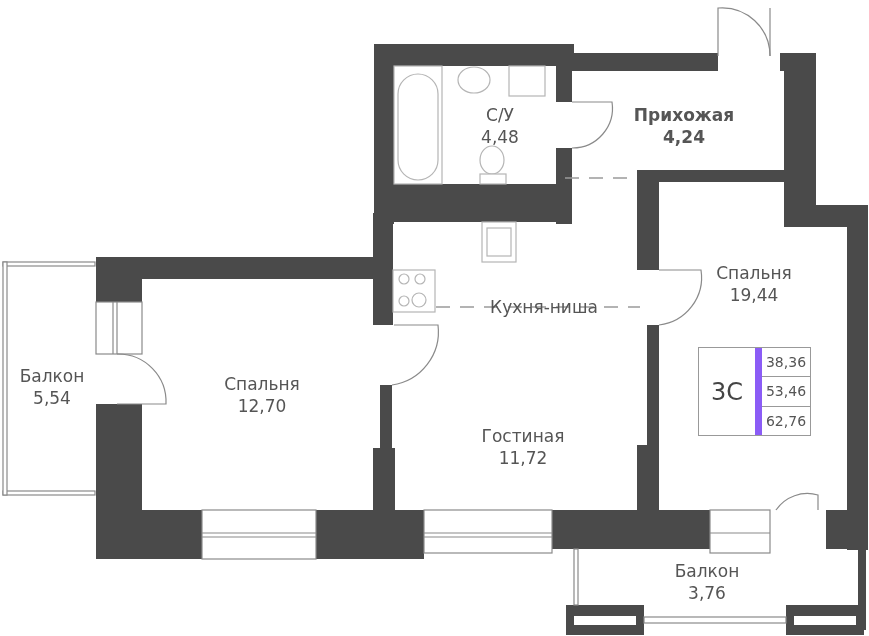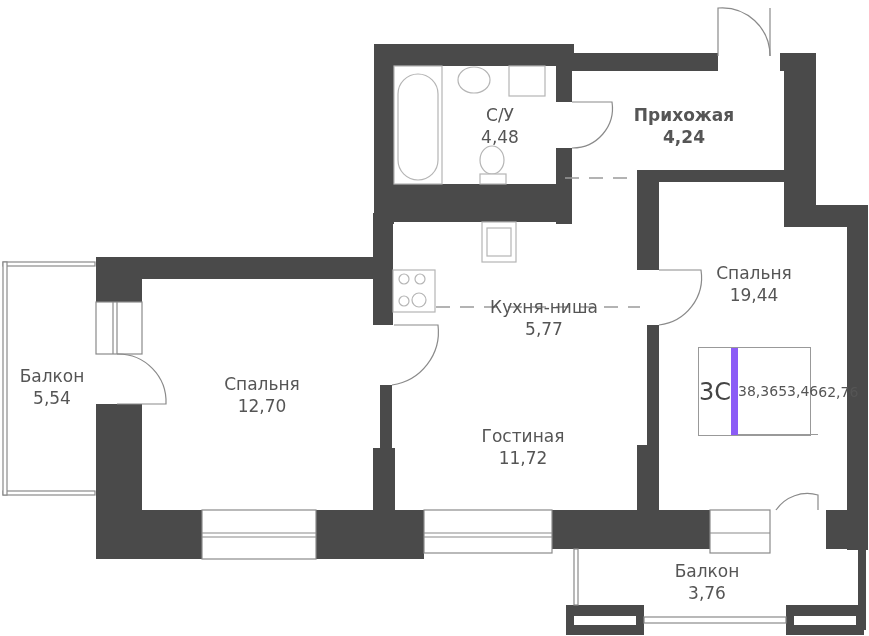--- a/index.html
+++ b/index.html
@@ -7,21 +7,21 @@
   #plan{position:absolute;left:0;top:0;width:869px;height:636px;}
   .w{fill:#4a4a4a;}
   .ln{stroke:#8a8a8a;stroke-width:1.2;fill:none;}
   .lnw{stroke:#8a8a8a;stroke-width:1.2;fill:#ffffff;}
   .dash{stroke:#9a9a9a;stroke-width:1.5;stroke-dasharray:14 10;fill:none;}
   .fx{stroke:#b5b5b5;stroke-width:1.2;fill:#ffffff;}
   .room{position:absolute;text-align:center;color:#555555;font-size:17px;line-height:22px;transform:translateX(-50%);white-space:nowrap;}
   .room span{display:block;}
   #typebox{position:absolute;left:698px;top:347px;width:113px;height:89px;border:1px solid #999;box-sizing:border-box;display:flex;}
   #typebox .tcode{width:56px;border-right:7px solid #8b5cf6;display:flex;align-items:center;justify-content:center;font-size:24px;color:#444;}
-  #typebox .areas{flex:1;display:flex;flex-direction:row;}
+  #typebox .areas{flex:1;display:flex;flex-direction:column;}
   #typebox .areas div{flex:1;display:flex;align-items:center;justify-content:center;font-size:14px;color:#555;border-bottom:1px solid #999;}
   #typebox .areas div:last-child{border-bottom:none;}
 </style>
 </head>
 <body>
 
 <svg id="plan" viewBox="0 0 869 636" xmlns="http://www.w3.org/2000/svg">
 
   <g>
     <rect class="lnw" x="3" y="262" width="92" height="4"></rect>
@@ -121,21 +121,20 @@
 <div class="room" style="left:500px;top:104px;">
   <span>С/У</span>
   <span>4,48</span>
 </div>
 <div class="room" style="left:684px;top:104px;font-weight:bold;">
   <span>Прихожая</span>
   <span>4,24</span>
 </div>
 <div class="room" style="left:544px;top:263px;margin-top:33px;">
   <span>Кухня-ниша</span>
-  <span>5,77</span>
 </div>
 <div class="room" style="left:754px;top:262px;">
   <span>Спальня</span>
   <span>19,44</span>
 </div>
 <div class="room" style="left:52px;top:365px;">
   <span>Балкон</span>
   <span>5,54</span>
 </div>
 <div class="room" style="left:262px;top:373px;">

